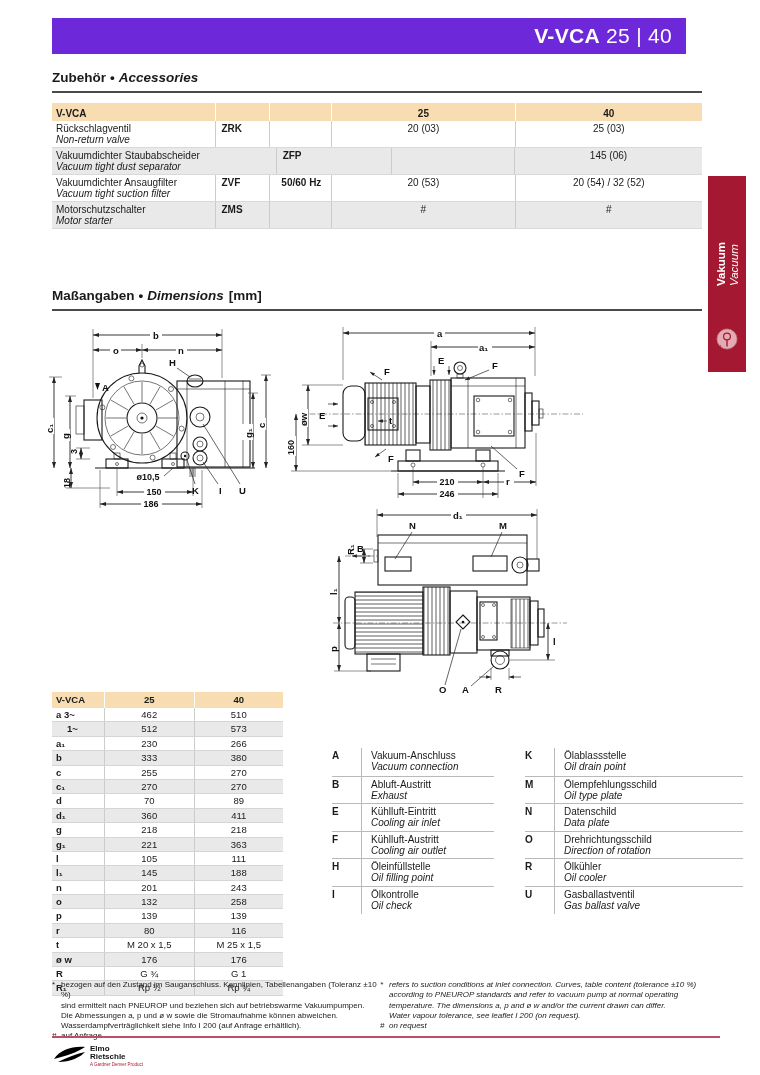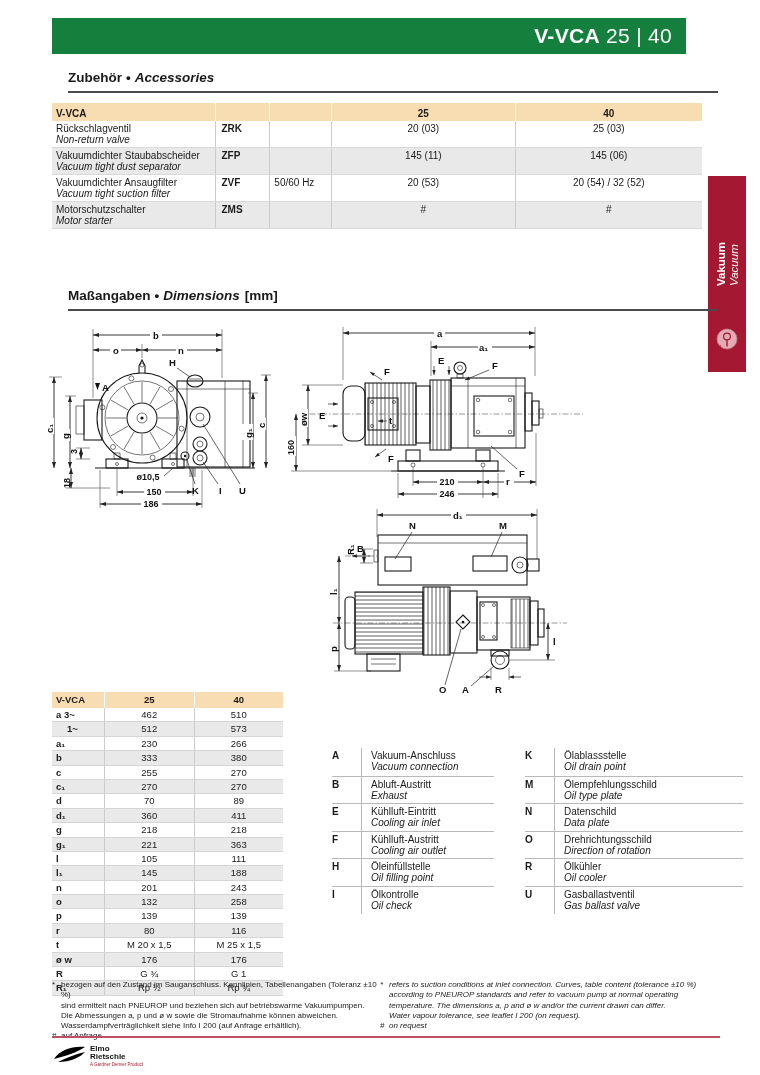--- a/index.html
+++ b/index.html
@@ -1,44 +1,44 @@
 <!DOCTYPE html>
 <html><head>
 <meta charset="utf-8">
 <style>
   html,body{margin:0;padding:0;background:#fff;}
   .page{position:relative;width:760px;height:1075px;background:#fff;overflow:hidden;
         font-family:"Liberation Sans",sans-serif;color:#1a1a1a;}
   
-  .red-bar{position:absolute;left:52px;top:18px;width:634px;height:36px;background:#15803d;
+  .red-bar{position:absolute;left:52px;top:18px;width:634px;height:36px;background:#6d28d9;
            color:#fff;text-align:right;line-height:36px;padding-right:14px;box-sizing:border-box;
            font-size:21px;letter-spacing:.3px;}
   .rb-bold{font-weight:bold;}
   
   .side-tab{position:absolute;left:708px;top:176px;width:38px;height:196px;background:#a41931;}
   .tab-text{position:absolute;left:50%;top:88px;transform:translate(-50%,-50%) rotate(-90deg);
             color:#fff;font-size:11.5px;line-height:12.5px;white-space:nowrap;text-align:left;}
   .tab-de{font-weight:bold;}
   .tab-en{font-style:italic;}
   .tab-icon{position:absolute;left:7px;top:150px;}
   
-  .section-head{position:absolute;left:68px;width:650px;font-size:13.5px;
+  .section-head{position:absolute;left:52px;width:650px;font-size:13.5px;
                 border-bottom:2px solid #4a4a4a;padding-bottom:6px;}
   .sh-de{font-weight:bold;}
   .sh-b{font-weight:bold;margin:0 4px;}
   .sh-en{font-weight:bold;font-style:italic;}
   .sh-unit{font-weight:bold;margin-left:5px;}
   
   .acc-table{position:absolute;left:52px;top:103px;width:650px;font-size:10px;}
   .acc-head{display:flex;background:#f8ddb2;height:18px;line-height:18px;font-weight:bold;}
   .acc-row{display:flex;border-bottom:1px solid #d9d9d9;justify-content:space-between;}
   .acc-body .acc-row:nth-child(even){background:#e9e9e9;}
   .ac-name{width:163px;padding:2px 0 2px 4px;box-sizing:border-box;}
   .ac-code{width:55px;padding:2px 0 2px 6px;box-sizing:border-box;font-weight:bold;border-left:1px solid #ccc;}
-  .ac-freq{width:62px;padding:2px 0 2px 4px;box-sizing:border-box;font-weight:normal;border-left:1px solid #ccc;}
+  .ac-freq{width:62px;padding:2px 0 2px 11px;box-sizing:border-box;font-weight:bold;border-left:1px solid #ccc;}
   .ac-25{width:183px;text-align:center;padding:2px 0;border-left:1px solid #ccc;}
   .ac-40{width:187px;text-align:center;padding:2px 0;border-left:1px solid #ccc;}
   .acc-head .ac-code,.acc-head .ac-freq,.acc-head .ac-25,.acc-head .ac-40{border-left:1px solid #fff;}
   .ac-en{font-style:italic;}
   
   .dtbl{position:absolute;left:52px;top:692px;width:231px;font-size:9.5px;}
   .dtbl-head{display:flex;background:#f8ddb2;height:16px;line-height:16px;font-weight:bold;}
   .dh-dim{width:52px;padding-left:4px;box-sizing:border-box;}
   .dh-v{flex:1;text-align:center;border-left:1px solid #fff;}
   .dtbl-row{display:flex;height:13.4px;line-height:13.4px;border-bottom:1px solid #d5d5d5;}
@@ -139,21 +139,20 @@
         <div class="ac-25">20 (03)</div>
         <div class="ac-40">25 (03)</div>
       </div>
       <div class="acc-row">
         <div class="ac-name">
             <div class="ac-de">Vakuumdichter Staubabscheider</div>
             <div class="ac-en">Vacuum tight dust separator</div>
           </div>
         <div class="ac-code">ZFP</div>
         <div class="ac-freq"></div>
-        <div class="ac-25">145 (11)</div>
         <div class="ac-40">145 (06)</div>
       </div>
       <div class="acc-row">
         <div class="ac-name">
             <div class="ac-de">Vakuumdichter Ansaugfilter</div>
             <div class="ac-en">Vacuum tight suction filter</div>
           </div>
         <div class="ac-code">ZVF</div>
         <div class="ac-freq">50/60 Hz</div>
         <div class="ac-25">20 (53)</div>

